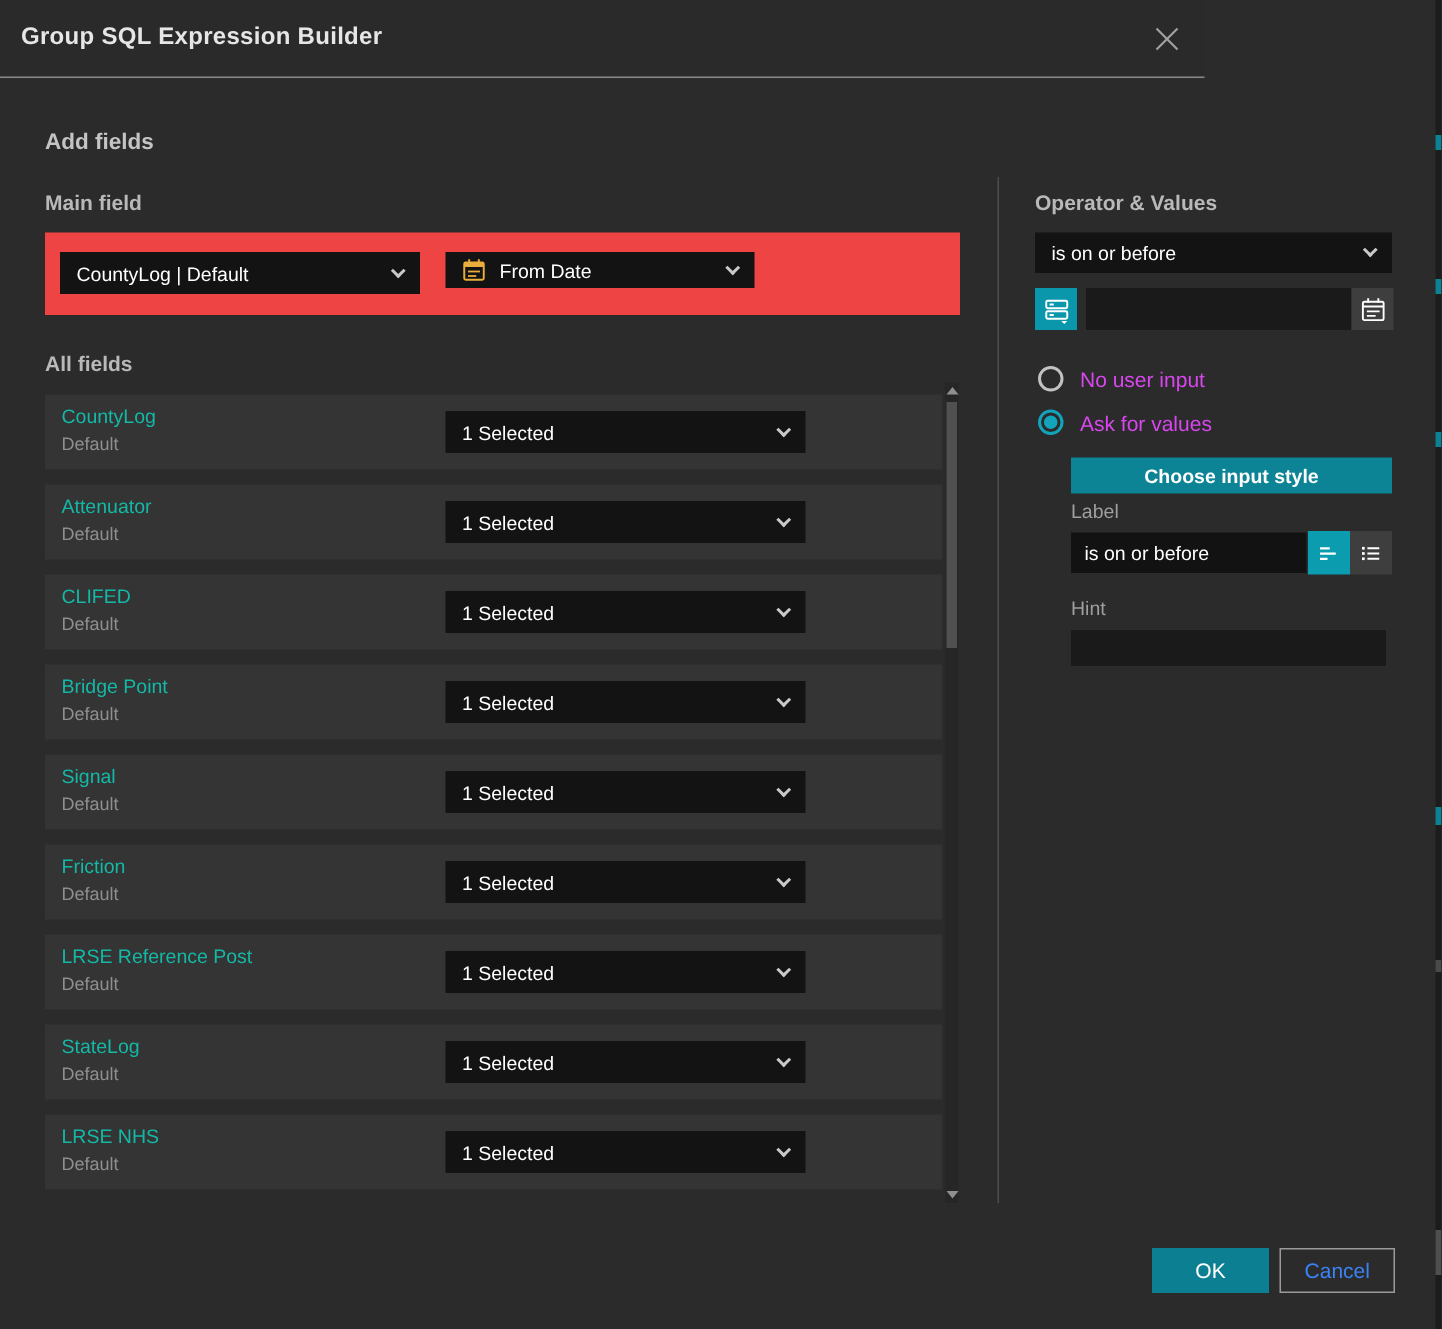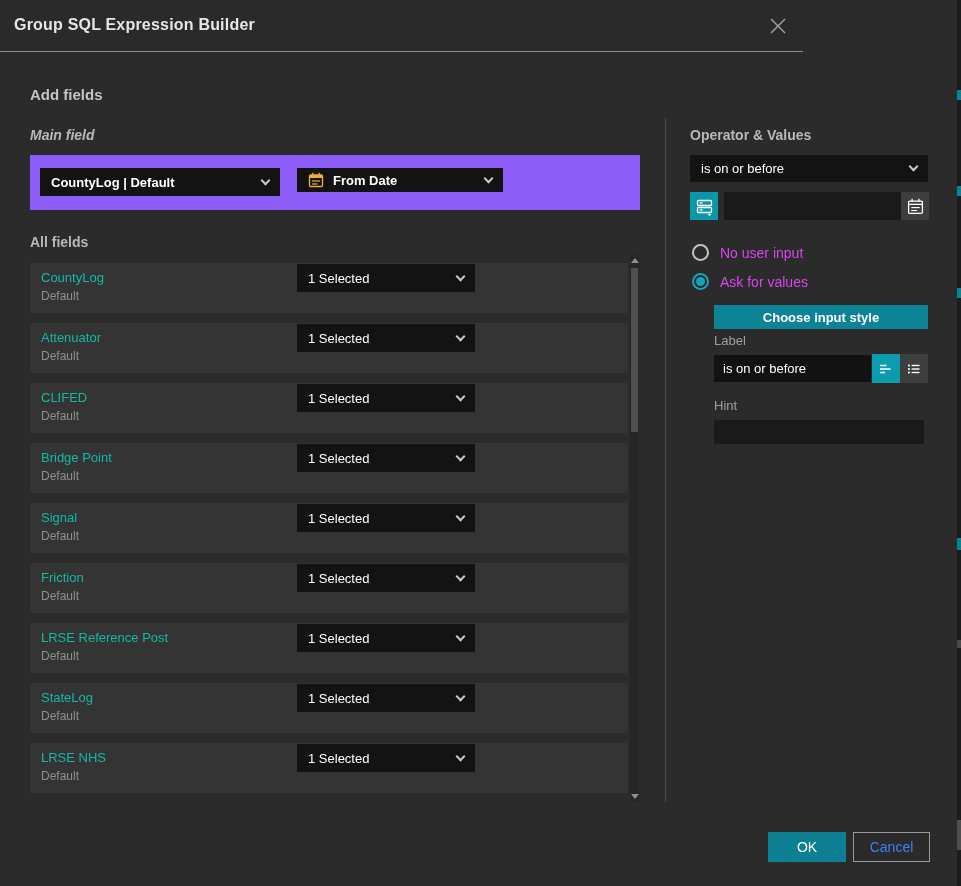--- a/index.html
+++ b/index.html
@@ -23,30 +23,30 @@
   .dd { background:#131313; display:flex; align-items:center;
         justify-content:space-between; padding:0 11px; color:#fff;
         font-size:13px; cursor:pointer; }
   .dd .dd-left { display:flex; align-items:center; gap:9px; }
   .chev { width:7px; height:7px; border-right:2px solid #c9c9c9;
           border-bottom:2px solid #c9c9c9; transform:rotate(45deg);
           margin-top:-4px; flex:0 0 auto; }
 
   
   .main-bar { position:absolute; left:30px; top:155px; width:610px; height:55px;
-              background:#8b5cf6;font-weight:bold; }
+              background:#ef4444; }
   .main-dd1 { position:absolute; left:10px; top:13px; width:240px; height:28px; }
   .main-dd2 { position:absolute; left:267px; top:13px; width:206px; height:24px; }
 
   
   .fields-list { position:absolute; left:30px; top:263px; width:598px; }
   .frow { position:relative; height:50px; background:#343434; margin-bottom:10px; }
   .frow-name { position:absolute; left:11px; top:7px; font-size:13px; color:#14b8a6; }
   .frow-sub  { position:absolute; left:11px; top:26px; font-size:12px; color:#8f8f8f; }
-  .frow-dd   { position:absolute; left:267px; top:1px; width:178px; height:28px; }
+  .frow-dd   { position:absolute; left:267px; top:11px; width:240px; height:28px; }
 
   
   .sbar { position:absolute; left:630px; top:255px; width:9px; height:547px;
           background:#262626; }
   .sbar-thumb { position:absolute; left:1px; top:13px; width:7px; height:164px;
                 background:#505050; cursor:pointer; }
   .tri-up { position:absolute; left:0; top:3px; width:0; height:0; margin-left:0.5px;
             border-left:4px solid transparent; border-right:4px solid transparent;
             border-bottom:5px solid #8f8f8f; }
   .tri-dn { position:absolute; left:0; bottom:3px; width:0; height:0; margin-left:0.5px;
@@ -115,21 +115,21 @@
     <div class="close-btn">
       <svg width="18" height="18" viewBox="0 0 18 18">
         <line x1="2" y1="2" x2="16" y2="16" stroke="#a2a2a2" stroke-width="1.4"></line>
         <line x1="16" y1="2" x2="2" y2="16" stroke="#a2a2a2" stroke-width="1.4"></line>
       </svg>
     </div>
   </div>
 
   <div class="h-section" style="left:30px; top:86px;">Add fields</div>
 
-  <div class="h-sub" style="left:30px; top:127px;font-style:italic;">Main field</div>
+  <div class="h-sub" style="left:30px; top:127px;">Main field</div>
   <div class="main-bar">
     <div class="dd main-dd1">
       <span>CountyLog | Default</span>
       <span class="chev"></span>
     </div>
     <div class="dd main-dd2">
       <span class="dd-left">
         <span style="display:flex;">
           <svg width="16" height="16" viewBox="0 0 16 16">
             <rect x="1.5" y="3" width="13" height="11.5" rx="1" fill="none" stroke="#e9ad3c" stroke-width="1.3"></rect>

